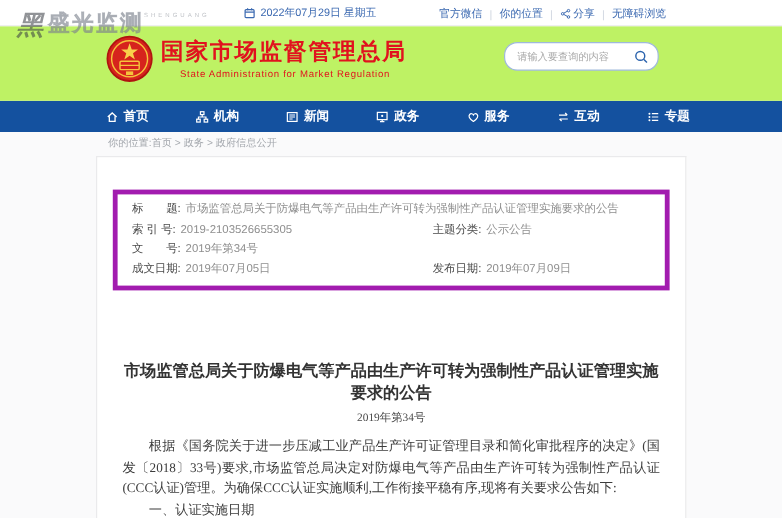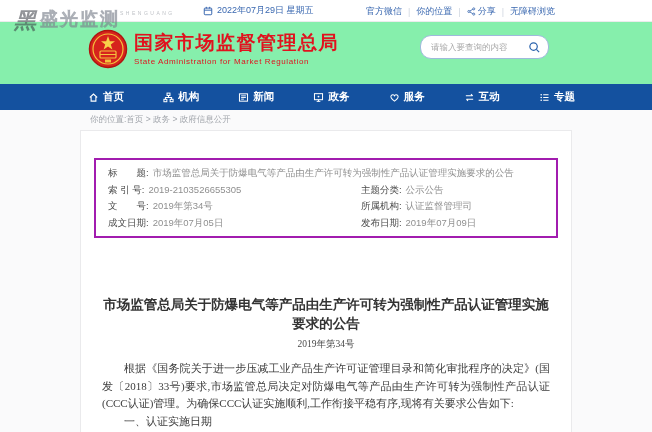--- a/index.html
+++ b/index.html
@@ -12,44 +12,44 @@
   }
   
   .topbar { position:relative; height:22px; background:#ffffff; border-bottom:1px solid #ececec; }
   .topbar-date { position:absolute; left:203px; top:4px; display:flex; align-items:center; gap:4px;
                  font-size:9px; color:#3a68b0; }
   .topbar-links { position:absolute; right:97px; top:5px; display:flex; align-items:center;
                   font-size:9px; color:#3a68b0; }
   .topbar-links .sep { color:#d0d6e0; margin:0 6px; }
   .tlink { cursor:pointer; display:flex; align-items:center; gap:2px; }
   
-  .header { position:relative; height:62px; background:#86efac; }
+  .header { position:relative; height:62px; background:#bef264; }
   .emblem { position:absolute; left:88px; top:7px; width:40px; height:40px; }
   .brand-title { position:absolute; left:134px; top:8px; font-size:19px; font-weight:bold;
                  color:#e1121e; letter-spacing:1.5px; }
-  .brand-sub { position:absolute; left:120px; top:35px; font-size:8px; color:#e1121e; letter-spacing:0.6px;padding-left:14px; }
+  .brand-sub { position:absolute; left:136px; top:35px; font-size:8px; color:#e1121e; letter-spacing:0.6px;padding-left:14px; }
   .searchbox { position:absolute; left:420px; top:13px; width:129px; height:24px;
                border:1px solid #9fb9dc; border-radius:11px; background:#fff;
                display:flex; align-items:center; padding:0 7px 0 10px; }
   .searchbox input { flex:1; border:none; outline:none; font-size:8.5px; color:#666; min-width:0;
                      font-family:"Liberation Sans",sans-serif; background:transparent; }
   .searchbox input::placeholder { color:#a8a8a8; }
   
   .nav { height:26px; background:#14519f; }
   .nav-inner { height:100%; margin-left:88px; width:487px; display:flex;
                justify-content:space-between; align-items:center; }
   .nav-item { display:flex; gap:4px; color:#fff; font-size:10.5px;
               font-weight:bold; cursor:pointer; }
   .nicon { display:flex; align-items:center; }
   
   .breadcrumb { position:absolute; left:90px; top:114px; font-size:8.5px; color:#a3a7ad; }
   
   .card { position:absolute; left:80px; top:130px; width:492px; height:303px;
           background:#fff; border:1px solid #eaeaec; border-bottom:none; }
-  .metabox { margin:27px 13px 0; border:2px solid #a21caf; padding:5px 12px; }
+  .metabox { margin:27px 13px 0; border:4px solid #a21caf; padding:5px 12px; }
   .mrow { display:flex; font-size:9.5px; line-height:16.5px; }
   .mcell { display:flex; }
   .mcell.left { flex:0 0 58%; }
   .mlabel { color:#4a4a4a; white-space:pre; }
   .mval { color:#8f8f8f; margin-left:4px; }
   
   .doc-title { margin:57px 22px 0; text-align:center; font-family:"Liberation Serif",serif;
                font-weight:bold; font-size:13.5px; line-height:19px; color:#333; }
   .doc-number { margin-top:5px; text-align:center; font-family:"Liberation Serif",serif;
                 font-size:9.5px; color:#4a4a4a; }
@@ -229,24 +229,20 @@
       <span class="mcell">
         <span class="mlabel">主题分类:</span>
         <span class="mval">公示公告</span>
       </span>
     </div>
     <div class="mrow">
       <span class="mcell left">
         <span class="mlabel">文　　号:</span>
         <span class="mval">2019年第34号</span>
       </span>
-      <span class="mcell">
-        <span class="mlabel">所属机构:</span>
-        <span class="mval">认证监督管理司</span>
-      </span>
     </div>
     <div class="mrow">
       <span class="mcell left">
         <span class="mlabel">成文日期:</span>
         <span class="mval">2019年07月05日</span>
       </span>
       <span class="mcell">
         <span class="mlabel">发布日期:</span>
         <span class="mval">2019年07月09日</span>
       </span>

